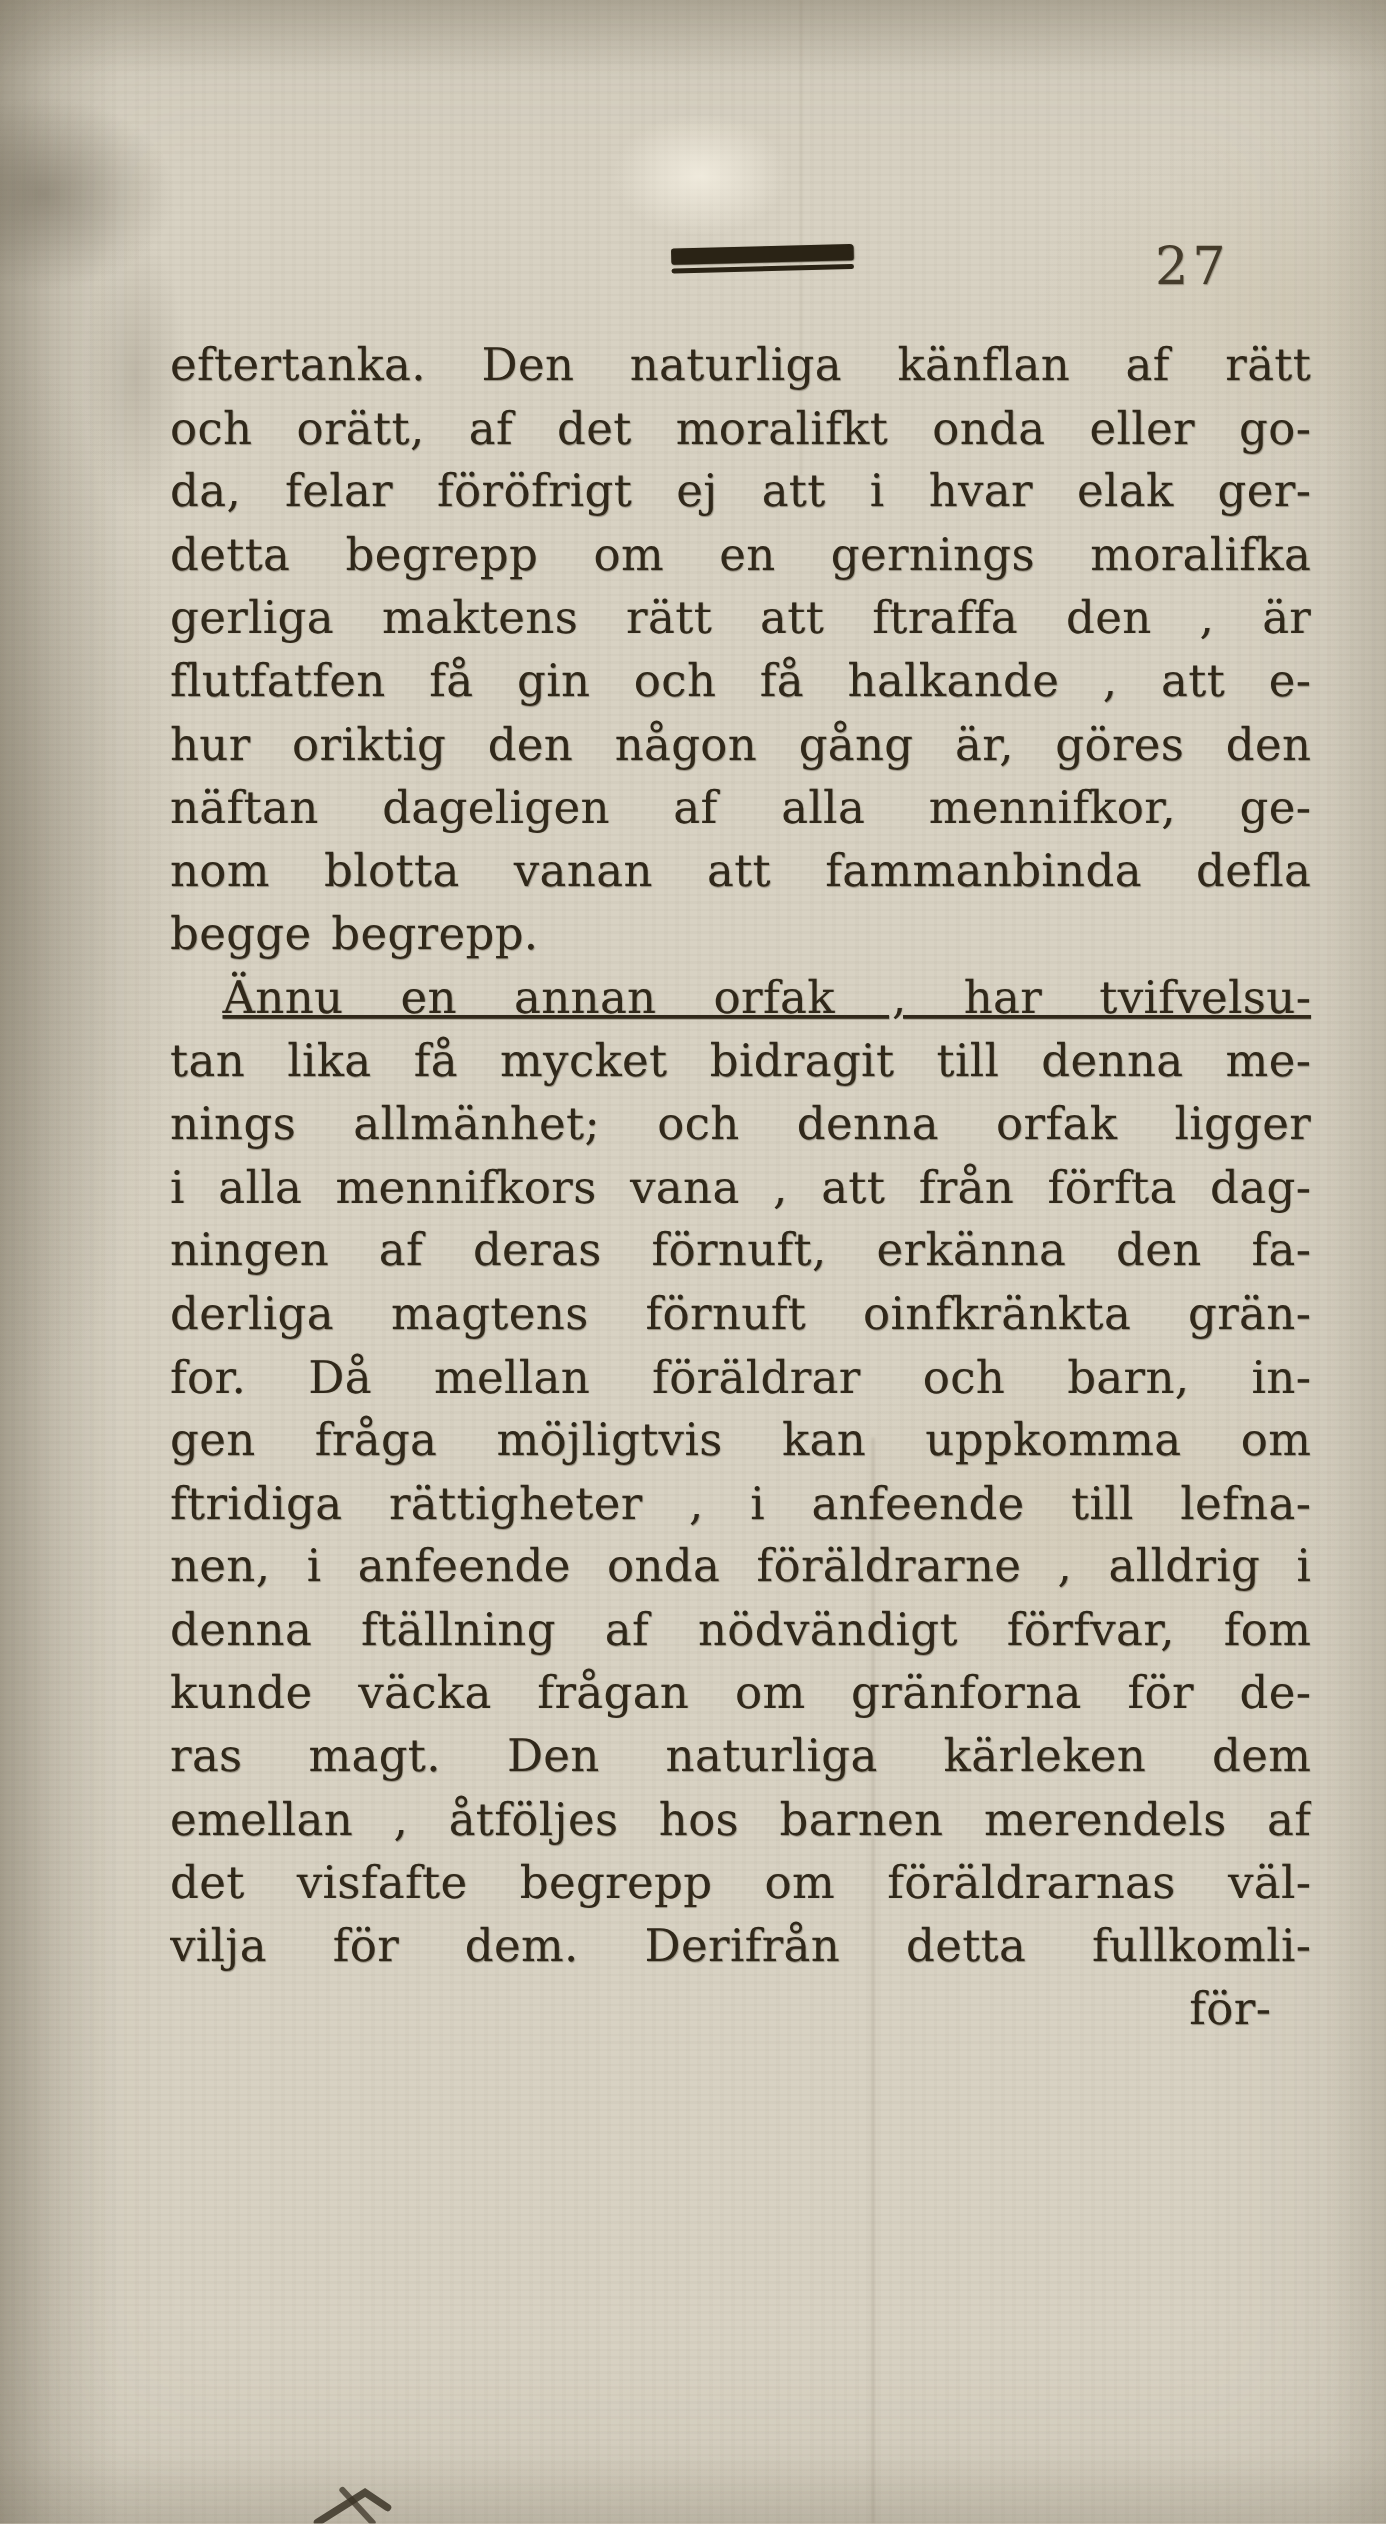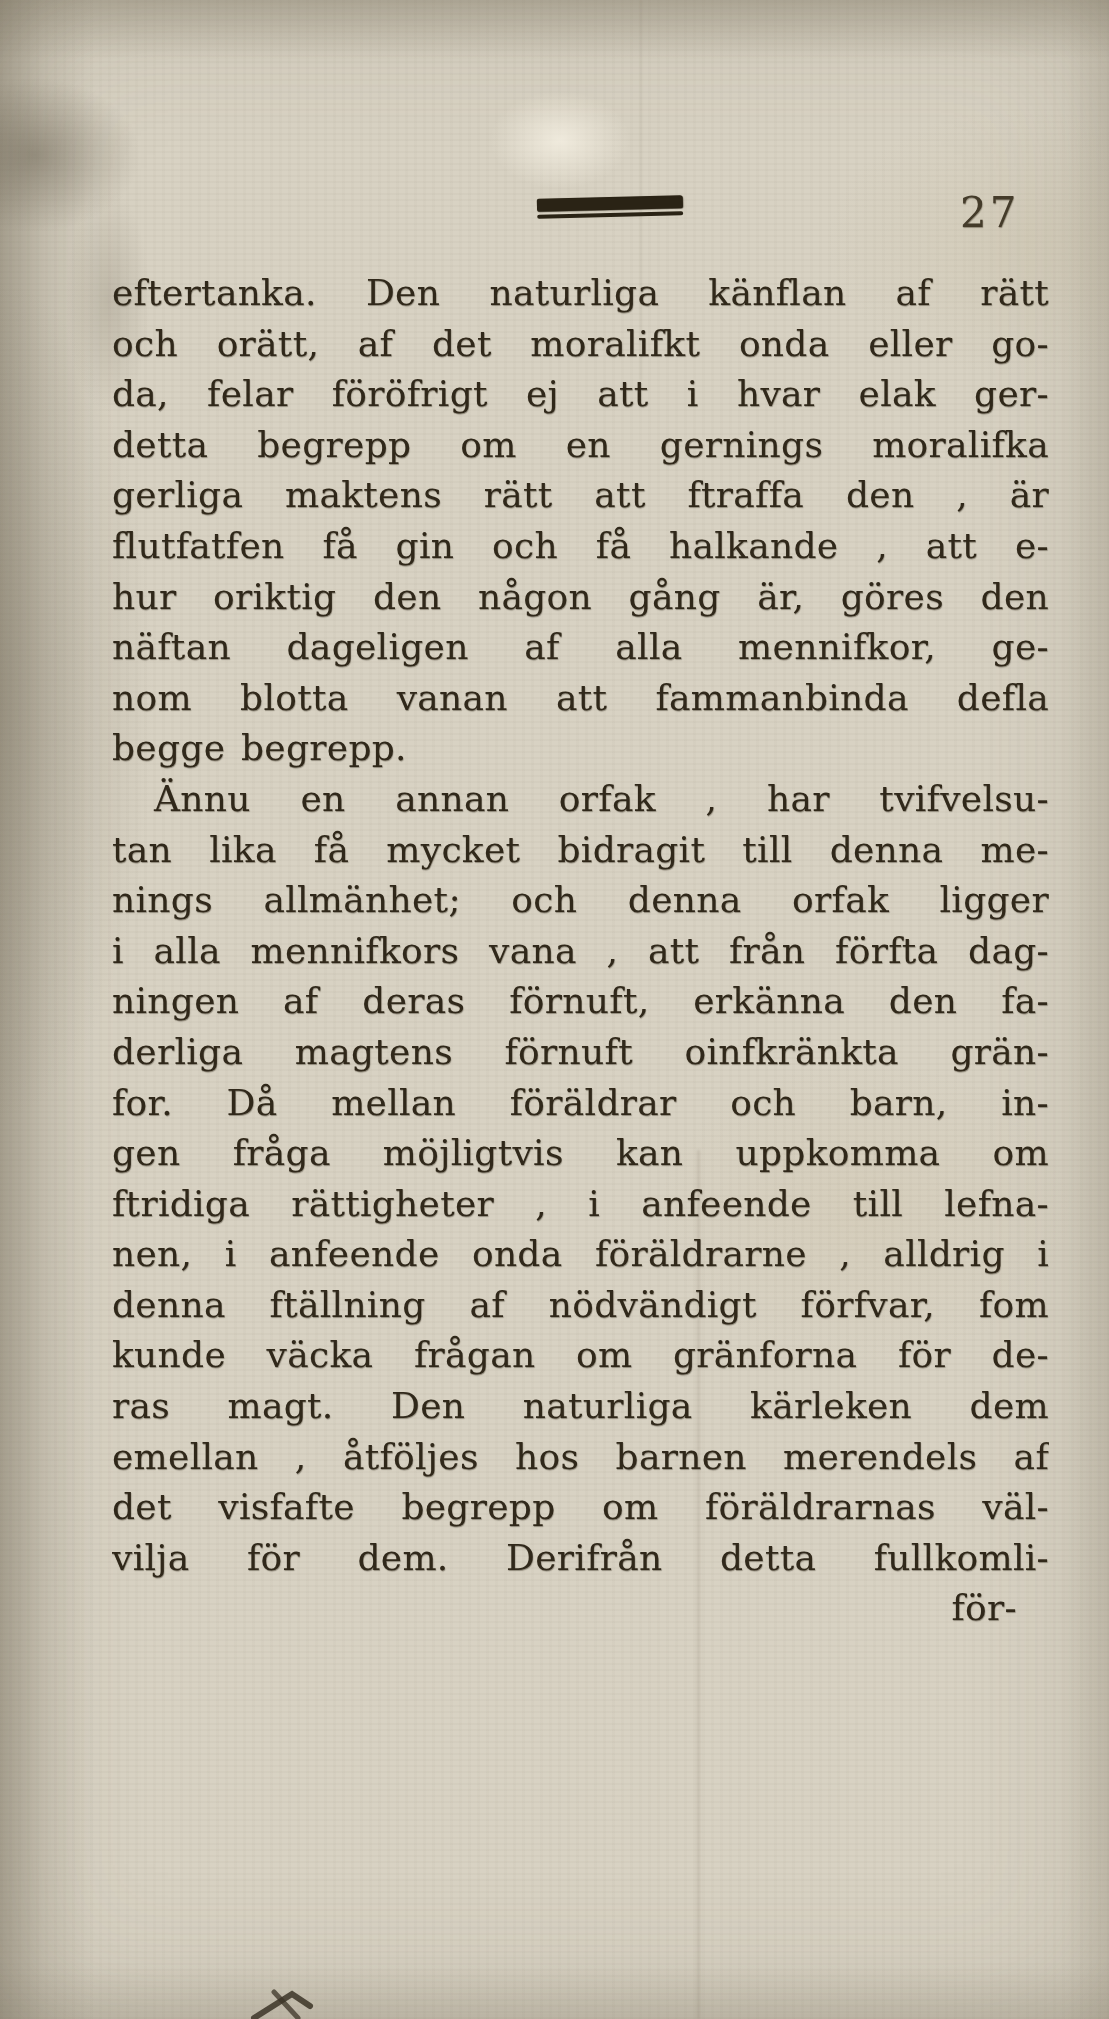--- a/index.html
+++ b/index.html
@@ -58,21 +58,21 @@
   }
   .divider .rule-thin {
     margin-top: 3px;
     height: 4px;
     background: #2a2315;
     border-radius: 2px;
   }
 
   .page-number {
     position: absolute;
-    left: 960px;
+    left: 924px;
     top: 188px;
     font-size: 42px;
     letter-spacing: 3px;
     color: #39301f;
     opacity: 0.92;
     text-shadow: 0.6px 0.6px 1px rgba(57,48,31,0.45);
   }
 
   .text-block {
     position: absolute;
@@ -85,23 +85,24 @@
     word-spacing: 4px;
     text-shadow: 0.5px 0.6px 0.9px rgba(48,40,26,0.42);
   }
   .line {
     height: 50.6px;
     line-height: 50.6px;
     overflow: hidden;
     text-align: justify;
     text-align-last: justify;
     white-space: nowrap;
+    margin-left: 24px;
   }
   .line.short     { text-align-last: left;  }
-  .line.indent    { text-indent: 42px;      }
+  .line.indent    { text-indent: 42px; text-decoration: underline;      }
   .line.catchword { text-align-last: right; padding-right: 32px; }
 
   .pen-mark {
     position: absolute;
     left: 240px;
     top: 1972px;
   }
 </style>
 </head>
 <body>

